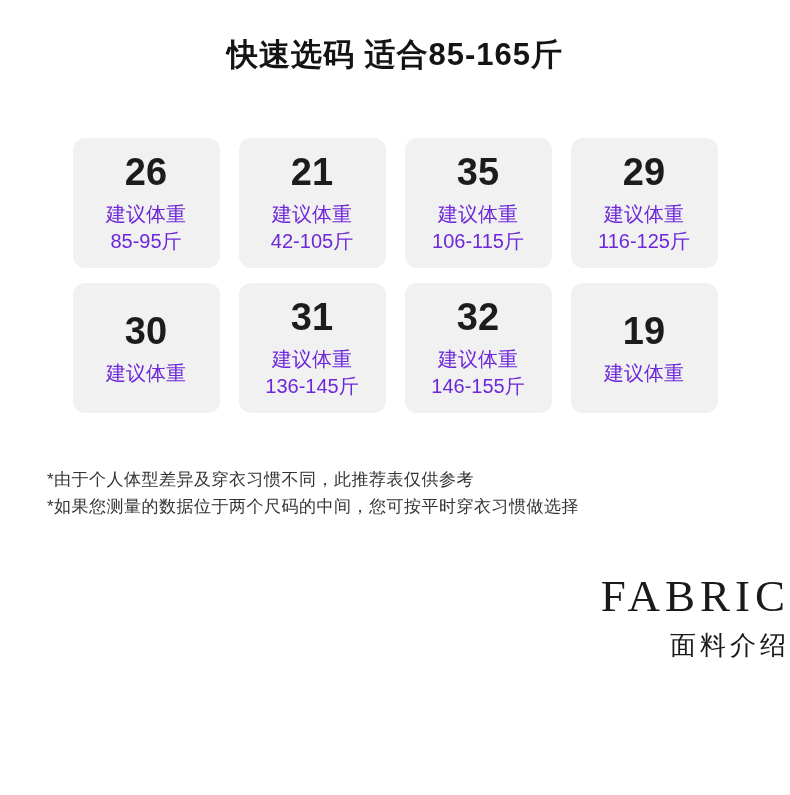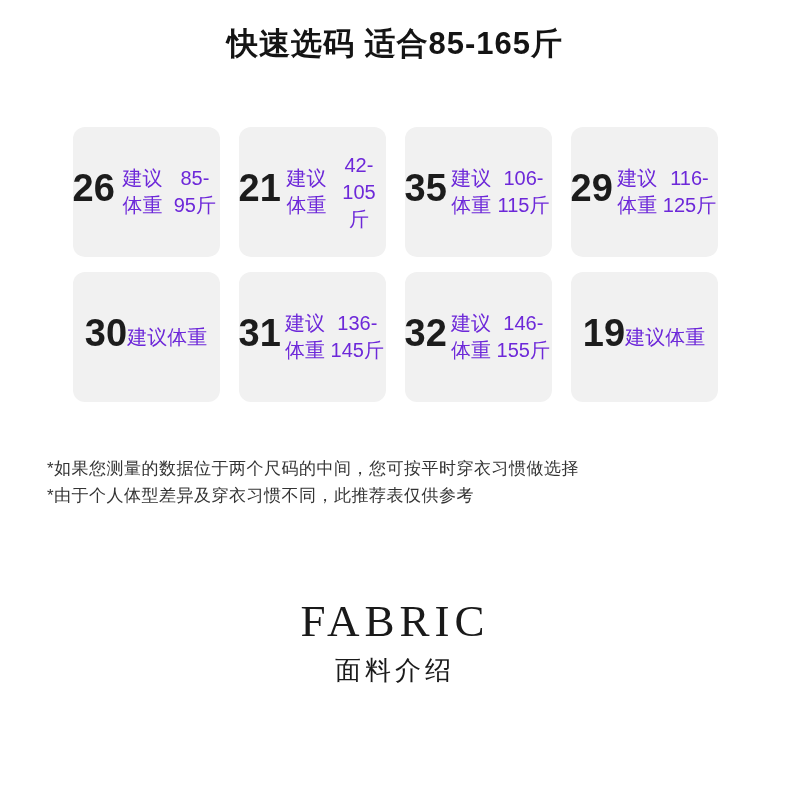--- a/index.html
+++ b/index.html
@@ -9,42 +9,42 @@
     font-family: "Liberation Sans", "DejaVu Sans", sans-serif;
   }
   .page {
     position: relative;
     width: 790px;
     height: 795px;
     background: #ffffff;
     overflow: hidden;
   }
   .title {
-    padding-top: 25px;
+    padding-top: 36px;
     text-align: center;
     font-size: 31px;
     line-height: 38px;
     font-weight: 700;
     color: #141414;
     letter-spacing: 1px;
   }
   .grid {
     width: 645px;
     margin: 64px auto 0 auto;
     display: grid;
     grid-template-columns: repeat(4, 147px);
     column-gap: 19px;
     row-gap: 15px;
   }
   .card {
     height: 130px;
     background: #f1f1f1;
     border-radius: 12px;
     display: flex;
-    flex-direction: row;
+    flex-direction: column;
     align-items: center;
     justify-content: center;
     text-align: center;
   }
   .card .size {
     font-size: 38px;
     line-height: 42px;
     font-weight: 700;
     color: #1c1c1c;
     margin-bottom: 8px;
@@ -59,22 +59,22 @@
   .notes {
     margin: 53px 0 0 47px;
   }
   .note {
     font-size: 17px;
     line-height: 27px;
     color: #333333;
     letter-spacing: 0.5px;
   }
   .fabric {
-    margin-top: 86px;
-    text-align: center;
+    margin-top: 50px;
+    text-align: right;
   }
   .fabric-en {
     font-family: "Liberation Serif", "DejaVu Serif", serif;
     font-size: 45px;
     line-height: 52px;
     font-weight: 400;
     letter-spacing: 5px;
     color: #1a1a1a;
   }
   .fabric-zh {
@@ -137,22 +137,22 @@
     </div>
 
     <div class="card">
       <div class="size">19</div>
       <div class="label">建议体重</div>
     </div>
 
   </div>
 
   <div class="notes">
+    <div class="note">*由于个人体型差异及穿衣习惯不同，此推荐表仅供参考</div>
     <div class="note">*如果您测量的数据位于两个尺码的中间，您可按平时穿衣习惯做选择</div>
-    <div class="note">*由于个人体型差异及穿衣习惯不同，此推荐表仅供参考</div>
   </div>
 
   <div class="fabric">
     <div class="fabric-en">FABRIC</div>
     <div class="fabric-zh">面料介绍</div>
   </div>
 
 </div>
 
 </body></html>

